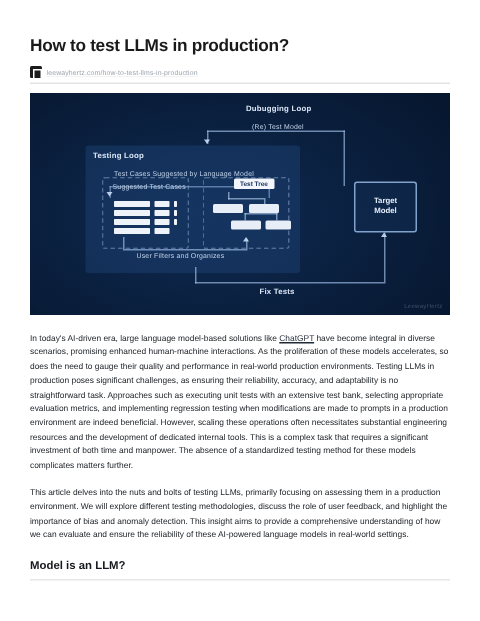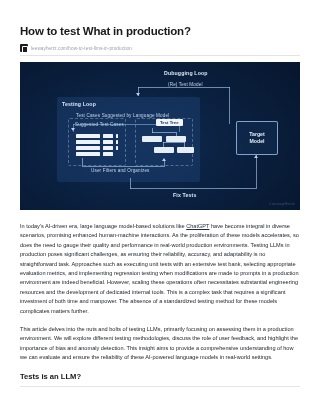--- a/index.html
+++ b/index.html
@@ -181,21 +181,21 @@
     padding-bottom: 5px;
     border-bottom: 1px solid #e6e6e6;
     width: 280px;
   }
 </style>
 </head>
 <body>
 
 <div class="page">
 
-  <h1 class="doc-title">How to test What in production?</h1>
+  <h1 class="doc-title">How to test LLMs in production?</h1>
 
   <div class="source-row">
     <span class="favicon"></span>
     <span class="source-url">leewayhertz.com/how-to-test-llms-in-production</span>
   </div>
 
   <div class="diagram-wrap">
     <div class="diagram-inner">
 
       <div class="line" style="left:118px; top:25px; width:0.7px; height:9px;"></div>
@@ -264,15 +264,15 @@
 
       <div class="watermark">LeewayHertz</div>
     </div>
   </div>
 
   <div class="body-copy">
     <p><span>In today's AI-driven era, large language model-based solutions like </span><a href="#">ChatGPT</a><span> have become integral in diverse scenarios, promising enhanced human-machine interactions. As the proliferation of these models accelerates, so does the need to gauge their quality and performance in real-world production environments. Testing LLMs in production poses significant challenges, as ensuring their reliability, accuracy, and adaptability is no straightforward task. Approaches such as executing unit tests with an extensive test bank, selecting appropriate evaluation metrics, and implementing regression testing when modifications are made to prompts in a production environment are indeed beneficial. However, scaling these operations often necessitates substantial engineering resources and the development of dedicated internal tools. This is a complex task that requires a significant investment of both time and manpower. The absence of a standardized testing method for these models complicates matters further.</span></p>
     <p>This article delves into the nuts and bolts of testing LLMs, primarily focusing on assessing them in a production environment. We will explore different testing methodologies, discuss the role of user feedback, and highlight the importance of bias and anomaly detection. This insight aims to provide a comprehensive understanding of how we can evaluate and ensure the reliability of these AI-powered language models in real-world settings.</p>
   </div>
 
-  <div class="section-head">Tests is an LLM?</div>
+  <div class="section-head">Model is an LLM?</div>
 
 </div>
 
 </body></html>

